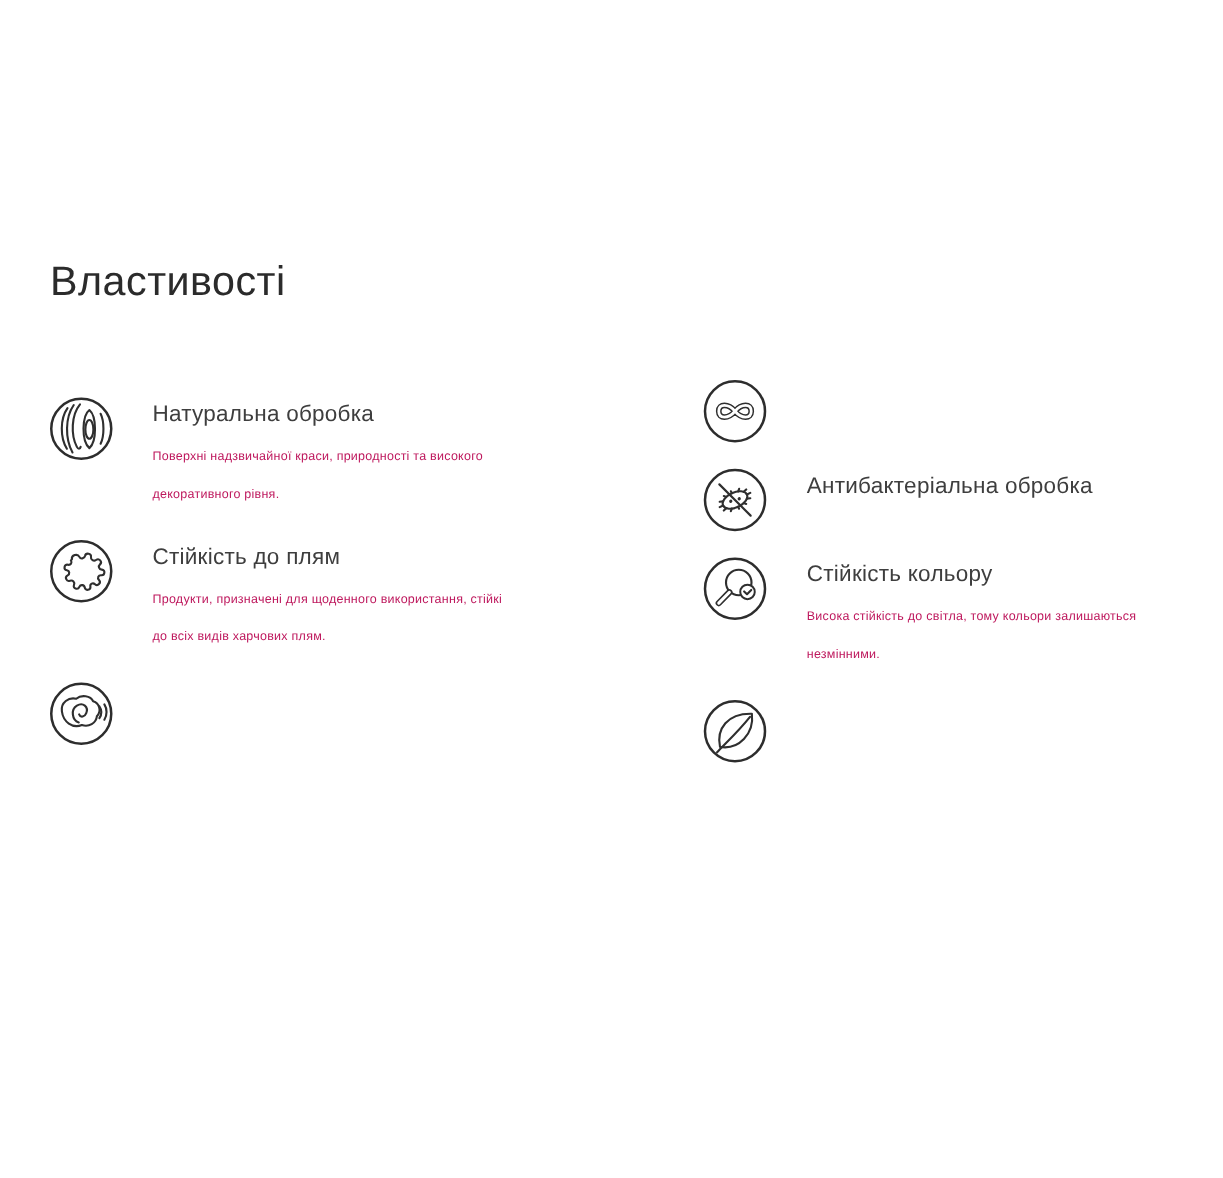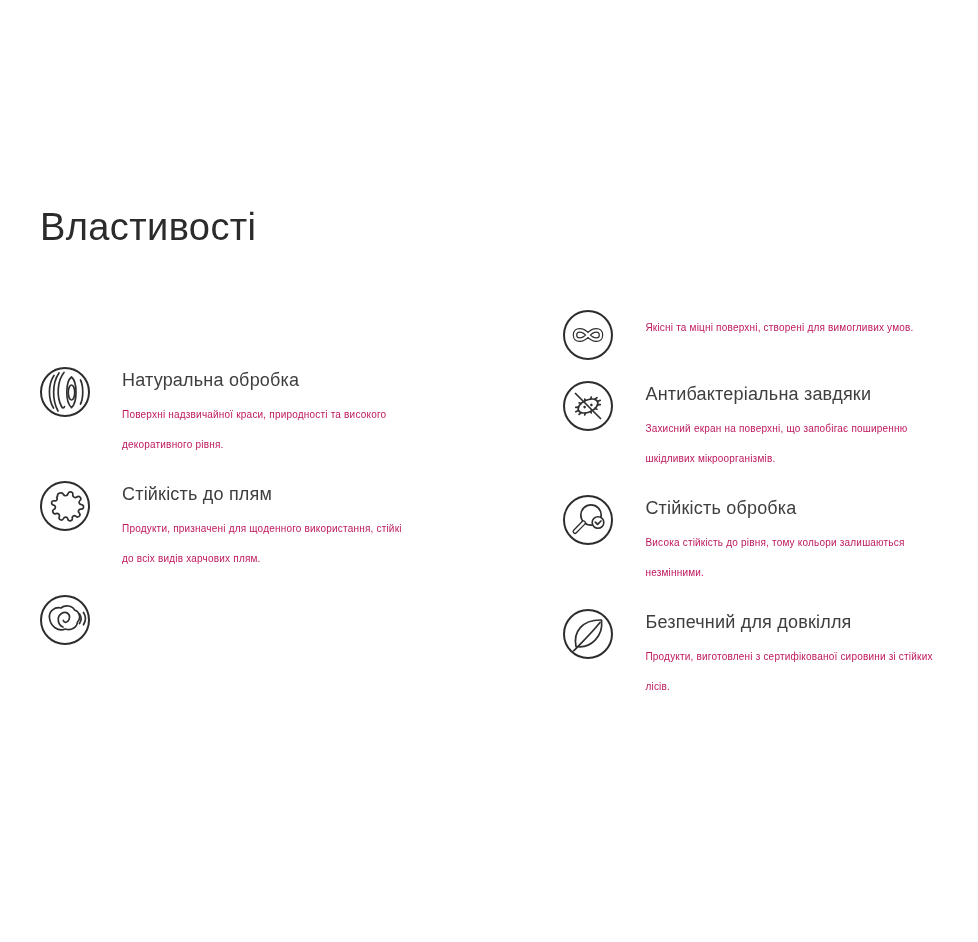--- a/index.html
+++ b/index.html
@@ -10,21 +10,21 @@
     font-family: "Liberation Sans", sans-serif;
   }
   .page {
     width: 978px;
     min-height: 942px;
     background: #ffffff;
     padding: 206px 40px 0 40px;
   }
   .page-title {
     margin: 0 0 60px 0;
-    font-size: 38px;
+    font-size: 33px;
     font-weight: 500;
     letter-spacing: 0.4px;
     color: #2b2b2b;
     line-height: 1.15;
   }
   .features-grid { display: flex; align-items: center; }
   .col { display: flex; flex-direction: column; }
   .col-left  { width: 460px; margin-right: 85px; }
   .col-right { width: 393px; }
   .feature {
@@ -125,66 +125,60 @@
     <div class="col col-right">
 
       <div class="feature">
         <span class="icon-circle">
           <svg width="46" height="46" viewBox="0 0 46 46">
             <path class="stroke-thick" stroke-width="4.6" d="M10,23 C10,16.8 17.8,16.8 23,23 C28.2,29.2 36,29.2 36,23 C36,16.8 28.2,16.8 23,23 C17.8,29.2 10,29.2 10,23 Z"></path>
             <path class="stroke-white" stroke-width="2.2" d="M10,23 C10,16.8 17.8,16.8 23,23 C28.2,29.2 36,29.2 36,23 C36,16.8 28.2,16.8 23,23 C17.8,29.2 10,29.2 10,23 Z"></path>
           </svg>
         </span>
         <div class="feature-text">
-          <p class="feature-desc">Якісні та міцні поверхні, створені для вимогливих умов.</p>
         </div>
       </div>
 
       <div class="feature">
         <span class="icon-circle">
           <svg width="46" height="46" viewBox="0 0 46 46">
             <g transform="rotate(-25 23 23)">
               <ellipse class="stroke" stroke-width="1.5" cx="23" cy="23" rx="10.5" ry="6"></ellipse>
               <path class="stroke" stroke-width="1.3" d="M33.5,23 L36.5,23 M32.09,26 L34.69,26.86 M28.25,28.2 L29.75,29.68 M23,29 L23,30.7 M17.75,28.2 L16.25,29.68 M13.91,26 L11.31,26.86 M12.5,23 L9.5,23 M13.91,20 L11.31,19.14 M17.75,17.8 L16.25,16.32 M23,17 L23,15.3 M28.25,17.8 L29.75,16.32 M32.09,20 L34.69,19.14"></path>
               <circle class="dot" cx="19.5" cy="22.5" r="1.3"></circle>
               <circle class="dot" cx="26.5" cy="23.5" r="1.3"></circle>
             </g>
             <path class="stroke" stroke-width="1.5" d="M10.5,10.5 L35.5,35.5"></path>
           </svg>
         </span>
         <div class="feature-text">
-          <h3 class="feature-title">Антибактеріальна завдяки</h3>
-          <p class="feature-desc">Захисний екран на поверхні, що запобігає поширенню шкідливих мікроорганізмів.</p>
+          <h3 class="feature-title">Антибактеріальна обробка</h3>
         </div>
       </div>
 
       <div class="feature">
         <span class="icon-circle">
           <svg width="46" height="46" viewBox="0 0 46 46">
             <circle class="stroke" stroke-width="1.6" cx="26" cy="18" r="10.2"></circle>
             <path class="stroke-thick" stroke-width="5" d="M18.5,25.8 L10,34.5"></path>
             <path class="stroke-white" stroke-width="2.4" d="M18.5,25.8 L10,34.5"></path>
             <circle cx="33" cy="25.5" r="5.8" fill="#ffffff" stroke="#2f2f2f" stroke-width="1.6"></circle>
             <path class="stroke" stroke-width="1.6" d="M30.3,25.2 L32.6,27.4 L36,24"></path>
           </svg>
         </span>
         <div class="feature-text">
-          <h3 class="feature-title">Стійкість обробка</h3>
-          <p class="feature-desc">Висока стійкість до рівня, тому кольори залишаються незмінними.</p>
+          <h3 class="feature-title">Стійкість кольору</h3>
+          <p class="feature-desc">Висока стійкість до світла, тому кольори залишаються незмінними.</p>
         </div>
       </div>
 
       <div class="feature">
         <span class="icon-circle">
           <svg width="46" height="46" viewBox="0 0 46 46">
             <path class="stroke" d="M36.5,9 C17,8.5 8,21 11,35.5 C26,38 38.5,25 36.5,9 Z"></path>
             <path class="stroke" d="M8.5,40 C15,33 25,24 35,11.5"></path>
           </svg>
         </span>
-        <div class="feature-text">
-          <h3 class="feature-title">Безпечний для довкілля</h3>
-          <p class="feature-desc">Продукти, виготовлені з сертифікованої сировини зі стійких лісів.</p>
-        </div>
       </div>
 
     </div>
   </div>
 </div>
 
 </body></html>

